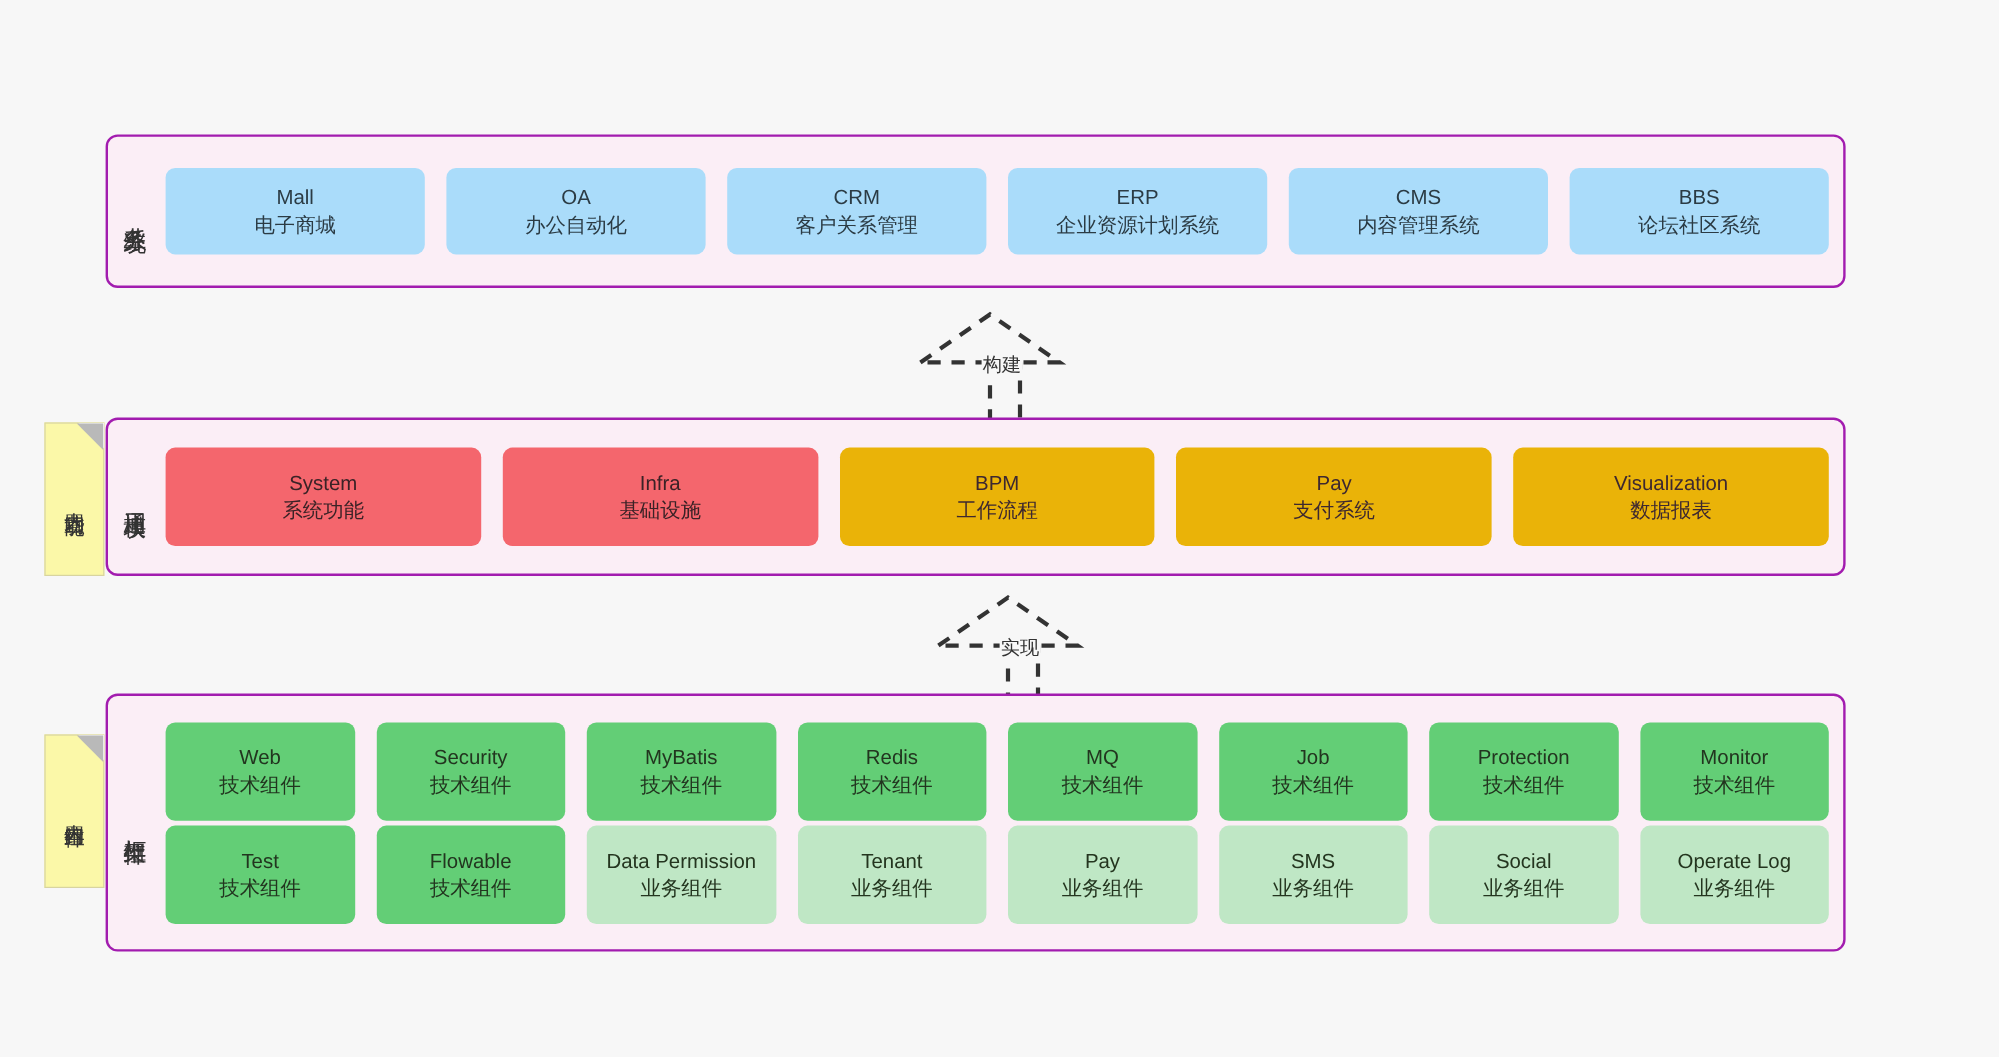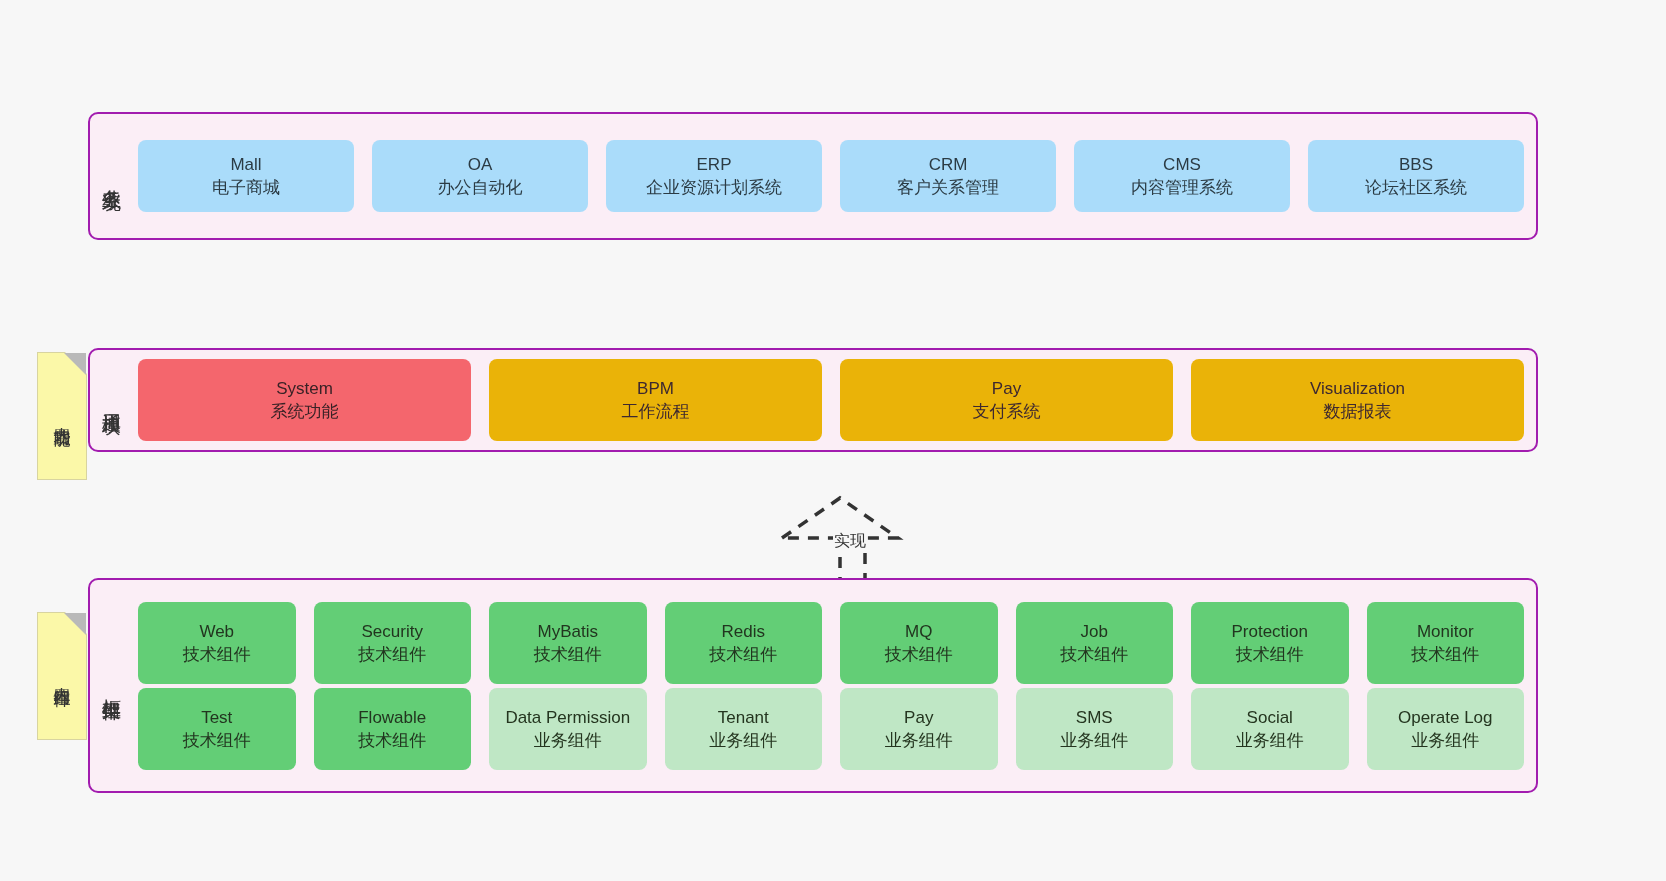--- a/index.html
+++ b/index.html
@@ -85,21 +85,21 @@
   .card.green       { background: #63ce76; color: #22351f; }
   .card.lightgreen  { background: #bfe7c5; color: #24351f; }
 
   
   #layer-business {
     left: 88px; top: 112px; width: 1450px; height: 128px;
   }
   #layer-business .card { height: 72px; }
 
   #layer-common {
-    left: 88px; top: 348px; width: 1450px; height: 104px;
+    left: 88px; top: 348px; width: 1450px; height: 132px;
   }
   #layer-common .card { height: 82px; }
 
   #layer-framework {
     left: 88px; top: 578px; width: 1450px; height: 215px;
   }
   #layer-framework .card { height: 82px; }
   #layer-framework .layer-body { gap: 4px; padding-top: 10px; padding-bottom: 10px; }
 
   
@@ -172,52 +172,64 @@
       <div class="row">
         <div class="card blue">
           <span class="en">Mall</span>
           <span class="cn">电子商城</span>
         </div>
         <div class="card blue">
           <span class="en">OA</span>
           <span class="cn">办公自动化</span>
         </div>
         <div class="card blue">
+          <span class="en">CRM</span>
+          <span class="cn">客户关系管理</span>
+        </div>
+        <div class="card blue">
           <span class="en">ERP</span>
           <span class="cn">企业资源计划系统</span>
         </div>
         <div class="card blue">
-          <span class="en">CRM</span>
-          <span class="cn">客户关系管理</span>
-        </div>
-        <div class="card blue">
           <span class="en">CMS</span>
           <span class="cn">内容管理系统</span>
         </div>
         <div class="card blue">
           <span class="en">BBS</span>
           <span class="cn">论坛社区系统</span>
         </div>
       </div>
     </div>
   </div>
 
+  <div class="arrow" id="arrow-build">
+    <svg width="170" height="100" viewBox="0 0 170 100">
+      <path d="M70 46 L95 46 L95 96 L70 96" fill="none" stroke="#333333" stroke-width="3.5" stroke-dasharray="11 9" stroke-linecap="butt"></path>
+      <path d="M70 96 L70 46" fill="none" stroke="#333333" stroke-width="3.5" stroke-dasharray="11 9"></path>
+      <path d="M12 46 L70 6 L128 46 Z" fill="#f7f7f7" stroke="#333333" stroke-width="3.5" stroke-dasharray="11 9" stroke-linejoin="miter"></path>
+    </svg>
+    <span class="arrow-label">构建</span>
+  </div>
 
   <div class="note" id="note-functions">
     <span>内置功能</span>
   </div>
 
   <div class="layer" id="layer-common">
     <div class="layer-title">通用模块</div>
     <div class="layer-body">
       <div class="row">
         <div class="card red">
           <span class="en">System</span>
           <span class="cn">系统功能</span>
         </div>
+        <div class="card red">
+          <span class="en">Infra</span>
+          <span class="cn">基础设施</span>
+        </div>
         <div class="card pink">
           <span class="en">BPM</span>
           <span class="cn">工作流程</span>
         </div>
         <div class="card pink">
           <span class="en">Pay</span>
           <span class="cn">支付系统</span>
         </div>
         <div class="card pink">
           <span class="en">Visualization</span>

